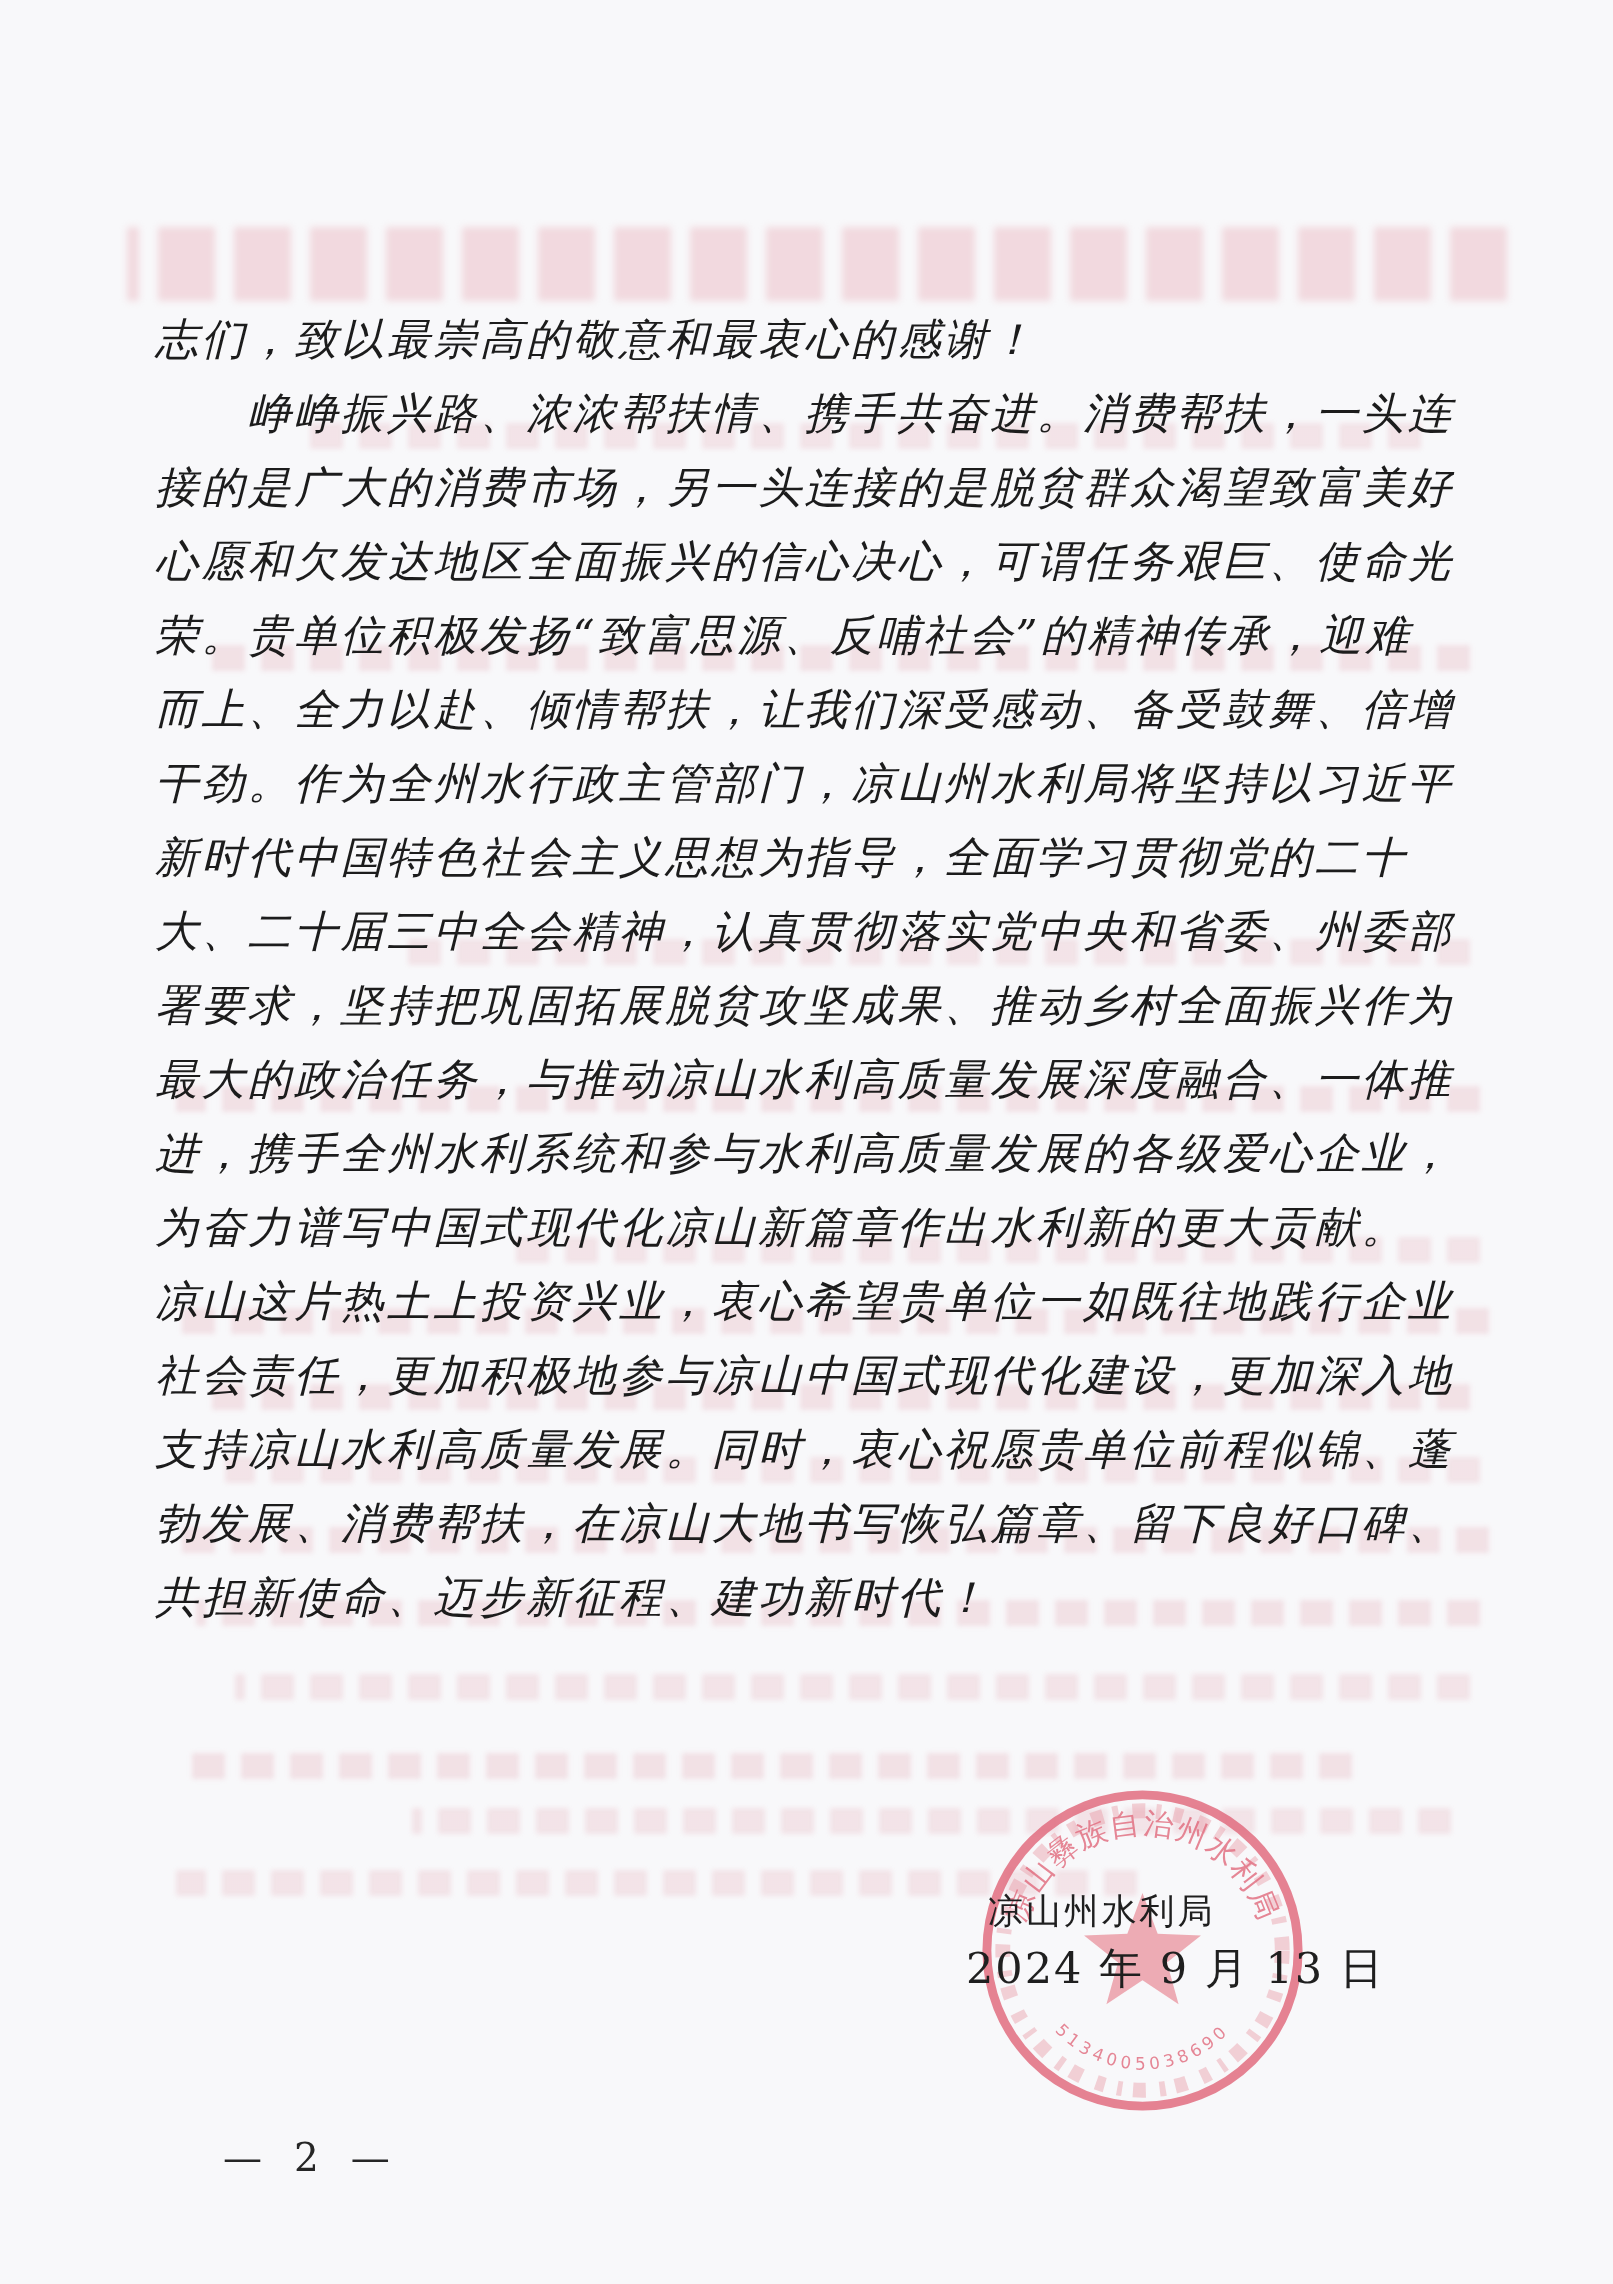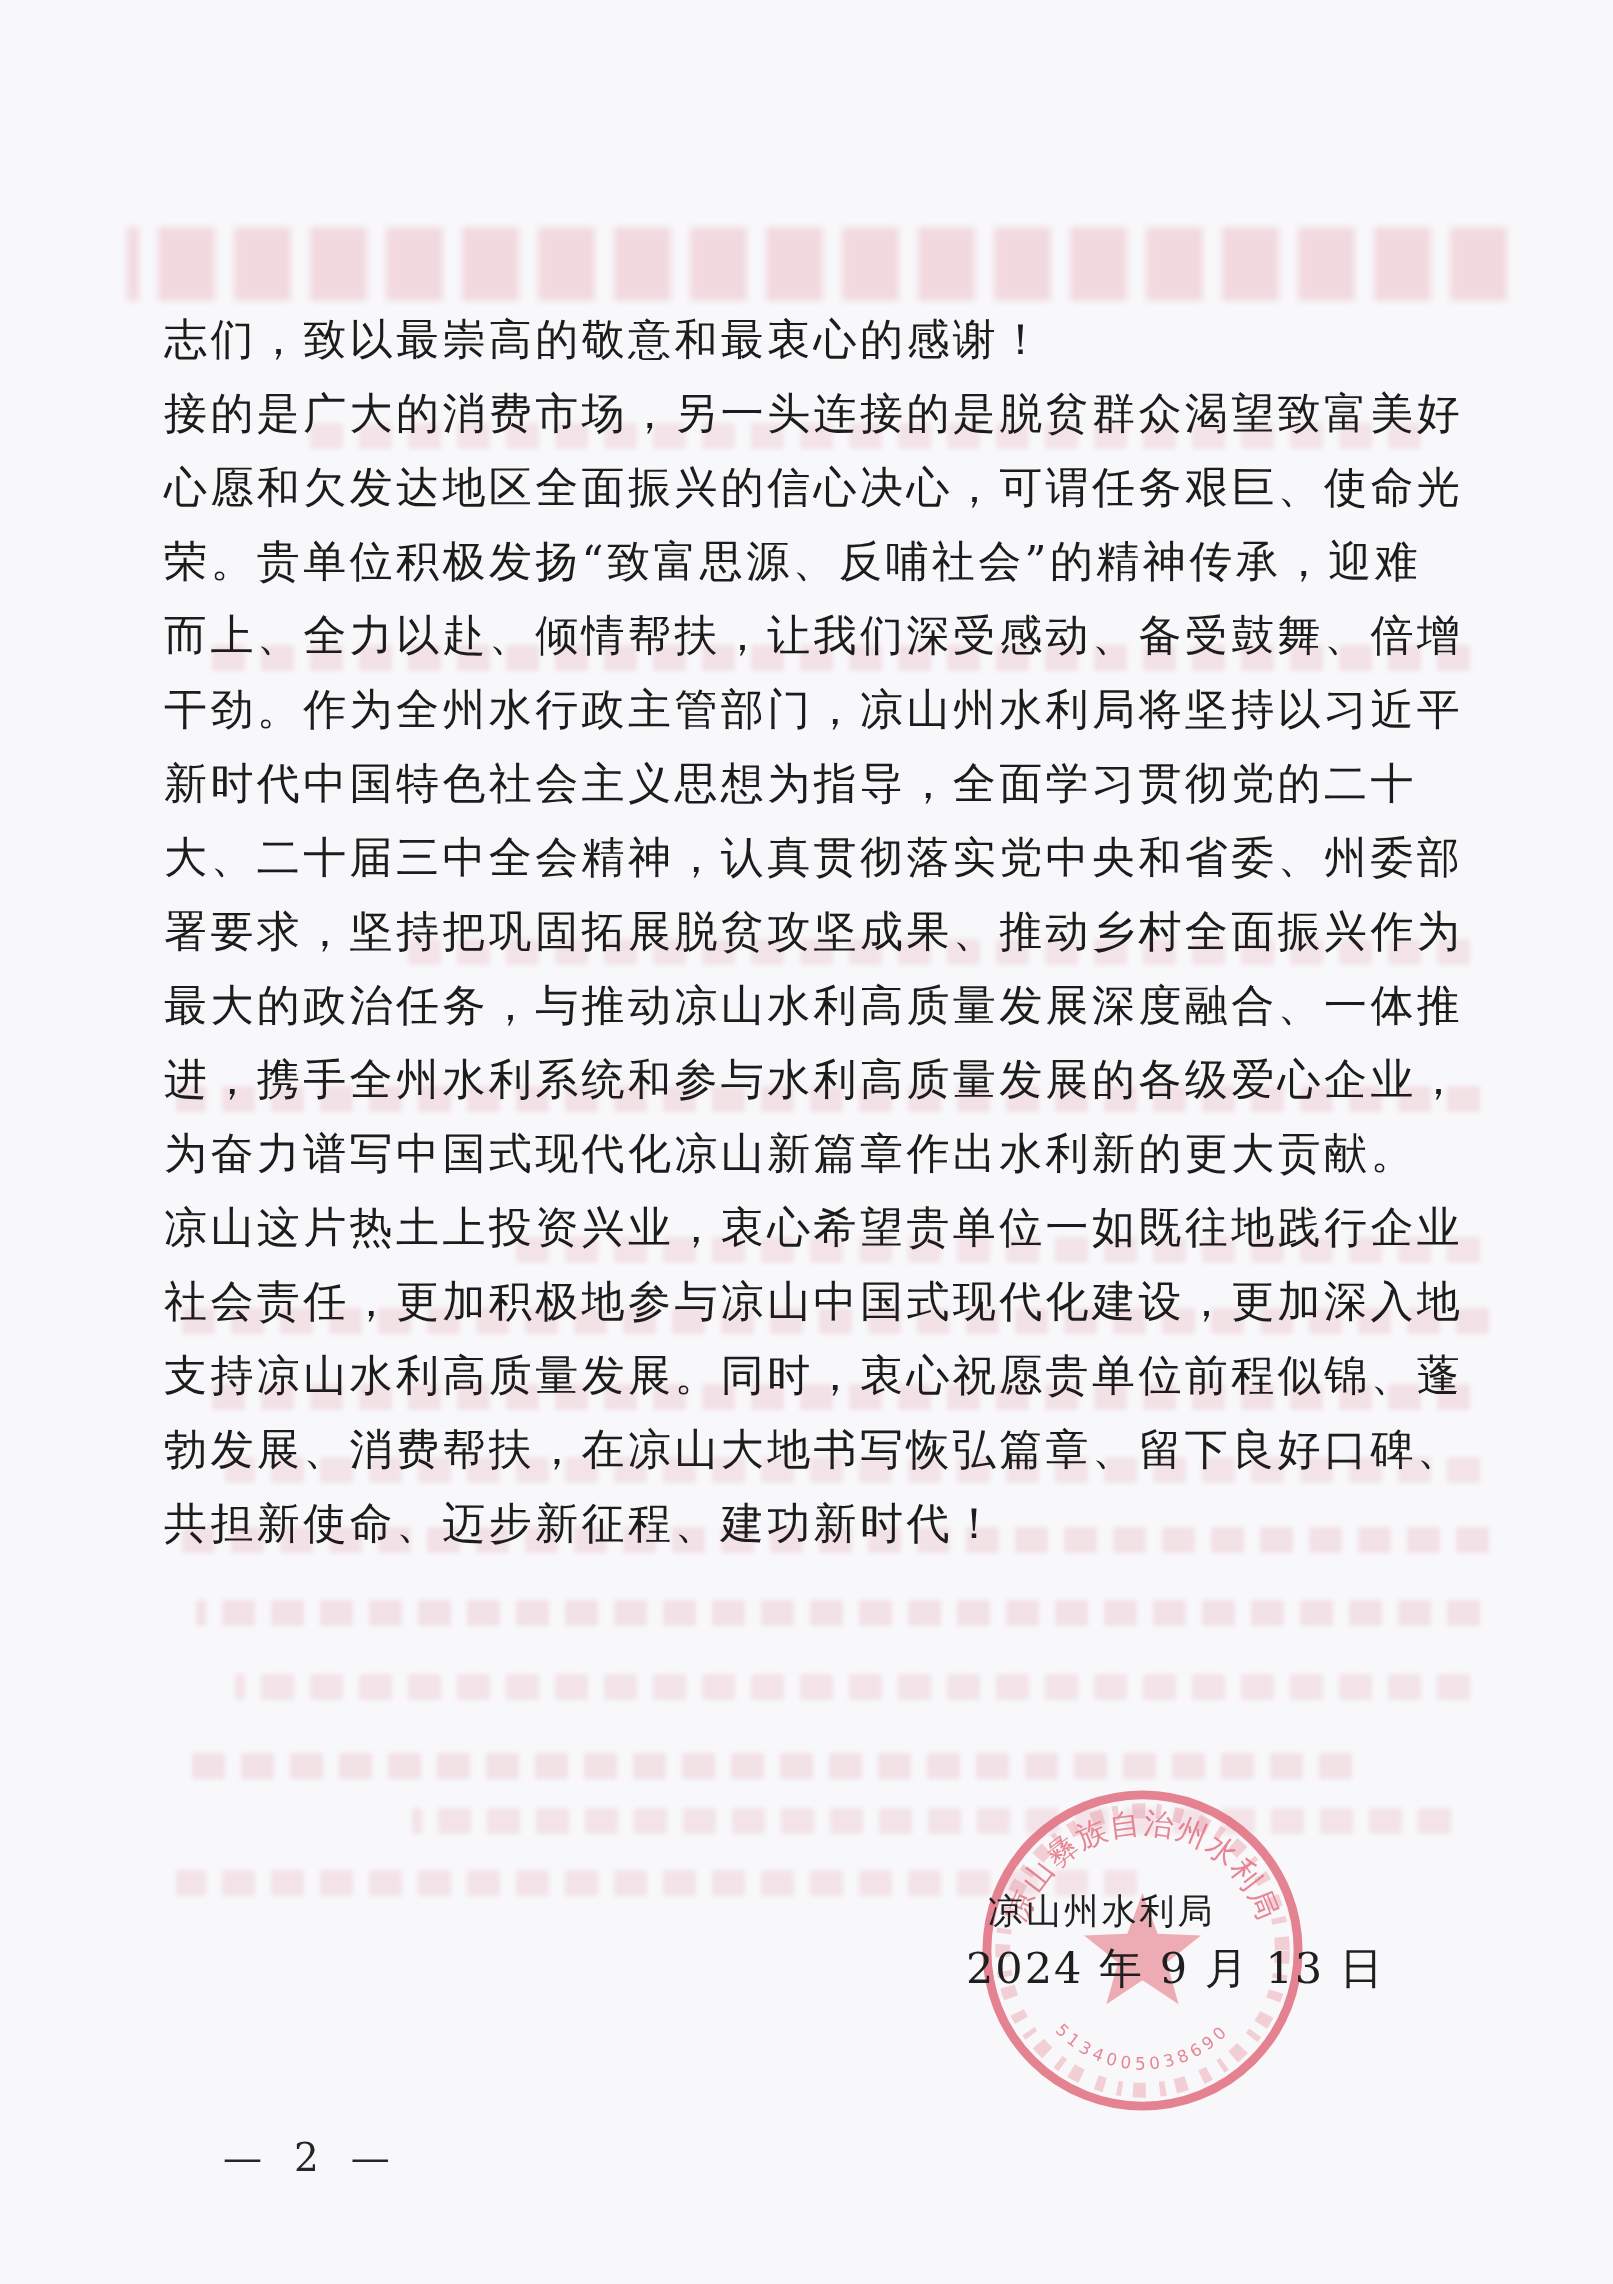--- a/index.html
+++ b/index.html
@@ -8,22 +8,23 @@
     width:1613px;height:2285px;
     margin:0 auto;
     background:#f8f8fa;
     overflow:hidden;
     font-family:"DejaVu Serif","Liberation Serif",serif;
     color:#1f1f1f;
   }
   
   .textblock{
     position:absolute;
-    left:164px;top:302px;width:1309px;
+    left:155px;top:302px;width:1309px;
     z-index:3;
+    font-style:italic;
   }
   .bodyline{
     height:74px;line-height:74px;
     font-size:43px;
     letter-spacing:3.4px;
     white-space:nowrap;
     color:#1c1c1c;
   }
   
   .signature{
@@ -78,20 +79,21 @@
   <div class="ghost-line" style="top:1457px;left:225px;width:1255px;opacity:.45;"></div>
   <div class="ghost-line" style="top:1527px;left:176px;width:1313px;opacity:.5;"></div>
   <div class="ghost-line" style="top:1600px;left:196px;width:1284px;opacity:.5;"></div>
   <div class="ghost-line" style="top:1674px;left:235px;width:1235px;opacity:.45;"></div>
   <div class="ghost-line" style="top:1753px;left:176px;width:1176px;opacity:.5;"></div>
   <div class="ghost-line" style="top:1808px;left:412px;width:1039px;opacity:.45;"></div>
   <div class="ghost-line" style="top:1870px;left:176px;width:961px;opacity:.45;"></div>
 
   <div class="textblock">
     <div class="bodyline">志们，致以最崇高的敬意和最衷心的感谢！</div>
+    <div class="bodyline">　　峥峥振兴路、浓浓帮扶情、携手共奋进。消费帮扶，一头连</div>
     <div class="bodyline">接的是广大的消费市场，另一头连接的是脱贫群众渴望致富美好</div>
     <div class="bodyline">心愿和欠发达地区全面振兴的信心决心，可谓任务艰巨、使命光</div>
     <div class="bodyline">荣。贵单位积极发扬“致富思源、反哺社会”的精神传承，迎难</div>
     <div class="bodyline">而上、全力以赴、倾情帮扶，让我们深受感动、备受鼓舞、倍增</div>
     <div class="bodyline">干劲。作为全州水行政主管部门，凉山州水利局将坚持以习近平</div>
     <div class="bodyline">新时代中国特色社会主义思想为指导，全面学习贯彻党的二十</div>
     <div class="bodyline">大、二十届三中全会精神，认真贯彻落实党中央和省委、州委部</div>
     <div class="bodyline">署要求，坚持把巩固拓展脱贫攻坚成果、推动乡村全面振兴作为</div>
     <div class="bodyline">最大的政治任务，与推动凉山水利高质量发展深度融合、一体推</div>
     <div class="bodyline">进，携手全州水利系统和参与水利高质量发展的各级爱心企业，</div>

